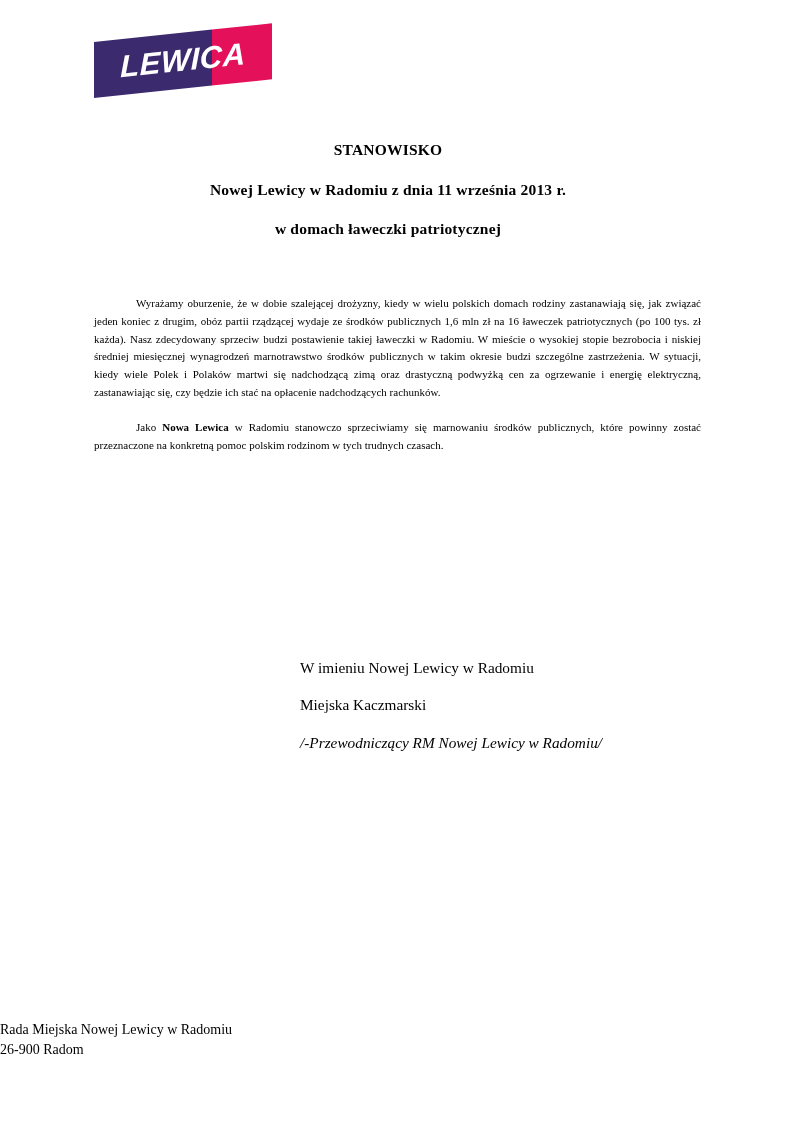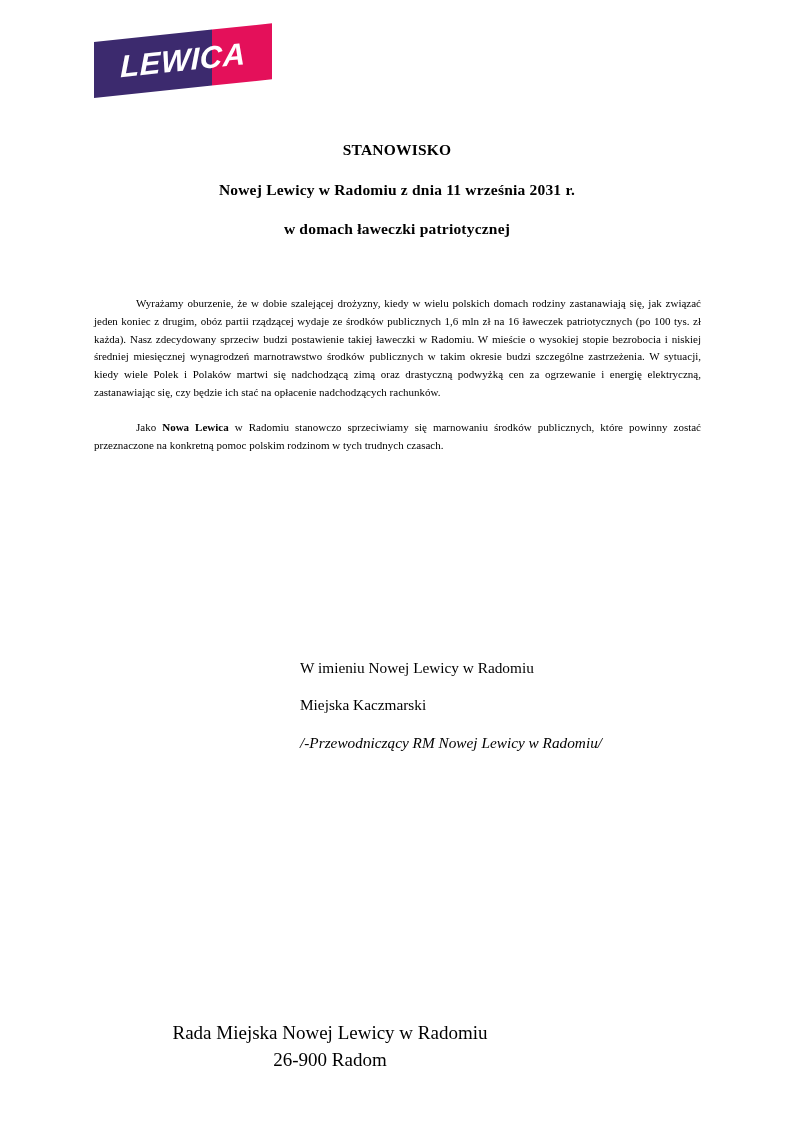--- a/index.html
+++ b/index.html
@@ -68,21 +68,21 @@
     font-family: "Liberation Sans", sans-serif;
     font-weight: bold;
     font-size: 31px;
     letter-spacing: 0.5px;
     font-style: italic;
   }
 
   
   .heading {
     position: absolute;
-    left: 94px;
+    left: 85px;
     top: 142px;
     width: 606px;
     text-align: center;
   }
   .heading .line {
     font-weight: bold;
     font-size: 15.5px;
     line-height: 1.0;
     margin-bottom: 24px;
     letter-spacing: 0.2px;
@@ -119,42 +119,42 @@
   .signature .sig-line { margin-bottom: 22px; }
   .signature .sig-line:last-child { margin-bottom: 15px; }
   .signature .italic { font-style: italic; }
 
   
   .footer {
     position: absolute;
     left: 0;
     top: 1020px;
     width: 660px;
-    text-align: center;
-    font-size: 19px;
+    text-align: left;
+    font-size: 14px;
     line-height: 1.42;
   }
   .footer div { white-space: nowrap; }
 </style>
 </head>
 <body>
 
 <div class="page">
 
   <div class="logo-wrap">
     <div class="logo-skew">
       <div class="logo-left"></div>
       <div class="logo-right"></div>
       <div class="logo-text">LEWICA</div>
     </div>
   </div>
 
   <div class="heading">
     <div class="line">STANOWISKO</div>
-    <div class="line">Nowej Lewicy w Radomiu z dnia 11 września 2031 r.</div>
+    <div class="line">Nowej Lewicy w Radomiu z dnia 11 września 2013 r.</div>
     <div class="line">w domach ławeczki patriotycznej</div>
   </div>
 
   <div class="body-text">
     <p>Wyrażamy oburzenie, że w dobie szalejącej drożyzny, kiedy w wielu polskich domach rodziny zastanawiają się, jak związać jeden koniec z drugim, obóz partii rządzącej wydaje ze środków publicznych 1,6 mln zł na 16 ławeczek patriotycznych (po 100 tys. zł każda). Nasz zdecydowany sprzeciw budzi postawienie takiej ławeczki w Radomiu. W mieście o wysokiej stopie bezrobocia i niskiej średniej miesięcznej wynagrodzeń marnotrawstwo środków publicznych w takim okresie budzi szczególne zastrzeżenia. W sytuacji, kiedy wiele Polek i Polaków martwi się nadchodzącą zimą oraz drastyczną podwyżką cen za ogrzewanie i energię elektryczną, zastanawiając się, czy będzie ich stać na opłacenie nadchodzących rachunków.</p>
     <p><span>Jako </span><b>Nowa Lewica</b><span> w Radomiu stanowczo sprzeciwiamy się marnowaniu środków publicznych, które powinny zostać przeznaczone na konkretną pomoc polskim rodzinom w tych trudnych czasach.</span></p>
   </div>
 
   <div class="signature">
     <div class="sig-line">W imieniu Nowej Lewicy w Radomiu</div>

